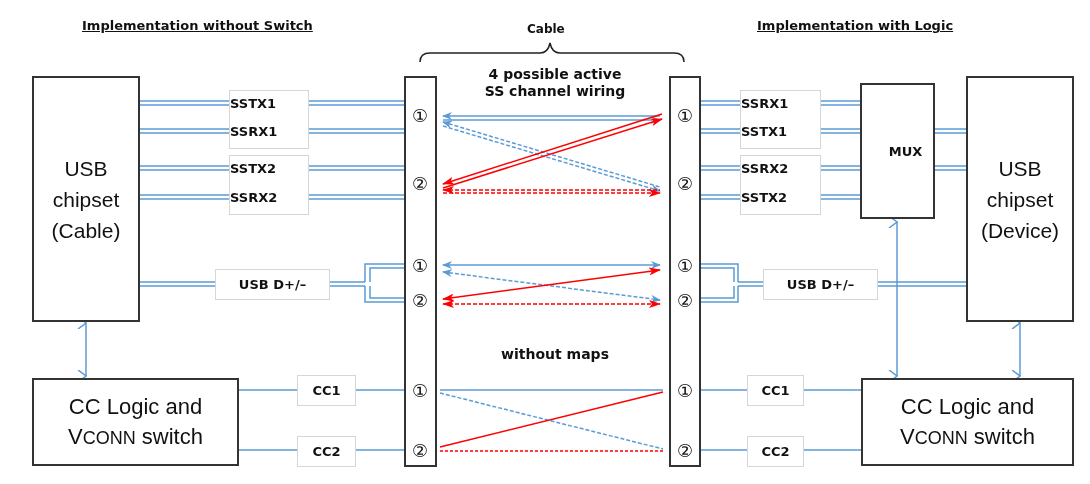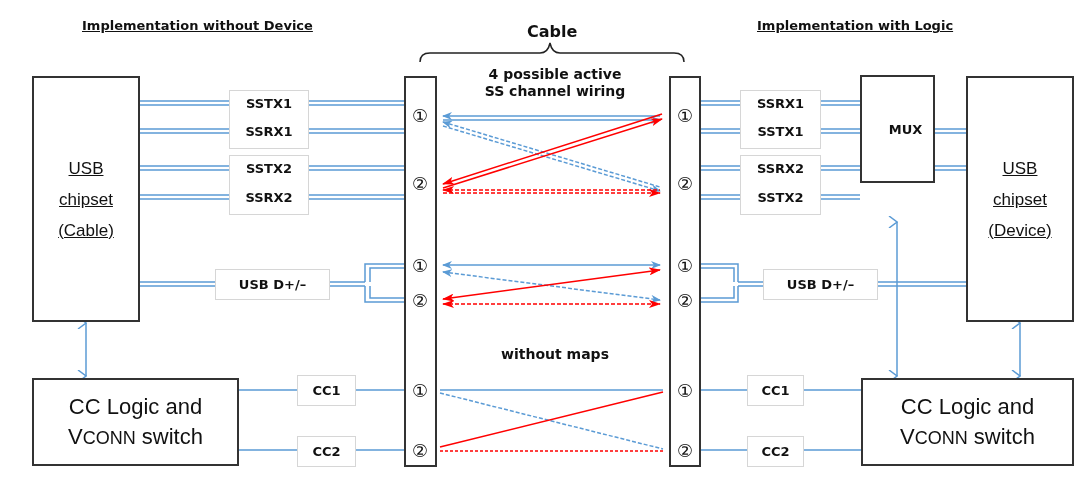--- a/index.html
+++ b/index.html
@@ -3,38 +3,38 @@
   <meta charset="utf-8">
   <style>
     html, body { margin: 0; padding: 0; background: #ffffff; }
     body { width: 1090px; height: 484px; position: relative; overflow: hidden;
            font-family: "DejaVu Sans", sans-serif; color: #111; }
     .abs { position: absolute; }
     .section-title { font-weight: bold; font-size: 13px; text-decoration: underline; white-space: nowrap; }
     .block { position: absolute; border: 2px solid #333; background: #fff; box-sizing: border-box;
              display: flex; align-items: center; justify-content: center; text-align: center;
              font-family: "Liberation Sans", sans-serif; }
-    .chipset { font-size: 17px; line-height: 31px; text-decoration: underline; }
+    .chipset { font-size: 21px; line-height: 31px; }
     .cclogic { font-size: 22px; line-height: 30px; }
     .smallcaps { font-variant: small-caps; }
     .mux { font-weight: bold; font-size: 13px; font-family: "DejaVu Sans", sans-serif; }
     .lblbox { position: absolute; background: #fff; border: 1px solid #d6d6d6; box-sizing: border-box;
               font-weight: bold; font-size: 13px; font-family: "DejaVu Sans", sans-serif; }
-    .lblbox .row { position: absolute; left: 0; right: 0; text-align: center; }
+    .lblbox .row { position: absolute; left: 0; right: 0; }
     .connector { position: absolute; border: 2px solid #333; background: #fff; box-sizing: border-box; }
     .pin { position: absolute; font-size: 18px; width: 24px; text-align: center; font-family: "DejaVu Sans", sans-serif; }
     .center-label { position: absolute; text-align: center; font-weight: bold; font-size: 14px; line-height: 17px; }
     svg#wires { position: absolute; left: 0; top: 0; }
   </style>
 </head>
 <body>
 
-<div class="abs section-title" style="left:82px; top:18px;">Implementation without Device</div>
+<div class="abs section-title" style="left:82px; top:18px;">Implementation without Switch</div>
 <div class="abs section-title" style="left:757px; top:18px;">Implementation with Logic</div>
-<div class="abs" style="left:527px; top:22px; font-weight:bold; font-size:16px;">Cable</div>
+<div class="abs" style="left:527px; top:22px; font-weight:bold; font-size:12px;">Cable</div>
 
 <svg id="wires" width="1090" height="484">
   <defs>
     <marker id="ab" markerWidth="10" markerHeight="8" refX="9" refY="4" orient="auto" markerUnits="userSpaceOnUse">
       <path d="M0,0 L10,4 L0,8 L3,4 Z" fill="#5B9BD5"></path>
     </marker>
     <marker id="abs" markerWidth="10" markerHeight="8" refX="1" refY="4" orient="auto" markerUnits="userSpaceOnUse">
       <path d="M10,0 L0,4 L10,8 L7,4 Z" fill="#5B9BD5"></path>
     </marker>
     <marker id="ar" markerWidth="12" markerHeight="8" refX="11" refY="4" orient="auto" markerUnits="userSpaceOnUse">
@@ -172,21 +172,21 @@
 
 <div class="lblbox" style="left:740px; top:90px; width:81px; height:59px;">
   <div class="row" style="top:5px;">SSRX1</div>
   <div class="row" style="top:33px;">SSTX1</div>
 </div>
 <div class="lblbox" style="left:740px; top:155px; width:81px; height:60px;">
   <div class="row" style="top:5px;">SSRX2</div>
   <div class="row" style="top:34px;">SSTX2</div>
 </div>
 
-<div class="block mux" style="left:860px; top:75px; width:75px; height:108px;padding-left:16px;">MUX</div>
+<div class="block mux" style="left:860px; top:83px; width:75px; height:136px;padding-left:16px;">MUX</div>
 
 <div class="block chipset" style="left:966px; top:76px; width:108px; height:246px;">
   <div>
     <div>USB</div>
     <div>chipset</div>
     <div>(Device)</div>
   </div>
 </div>
 
 <div class="lblbox" style="left:763px; top:269px; width:115px; height:31px; text-align:center; line-height:29px;">USB D+/–</div>

